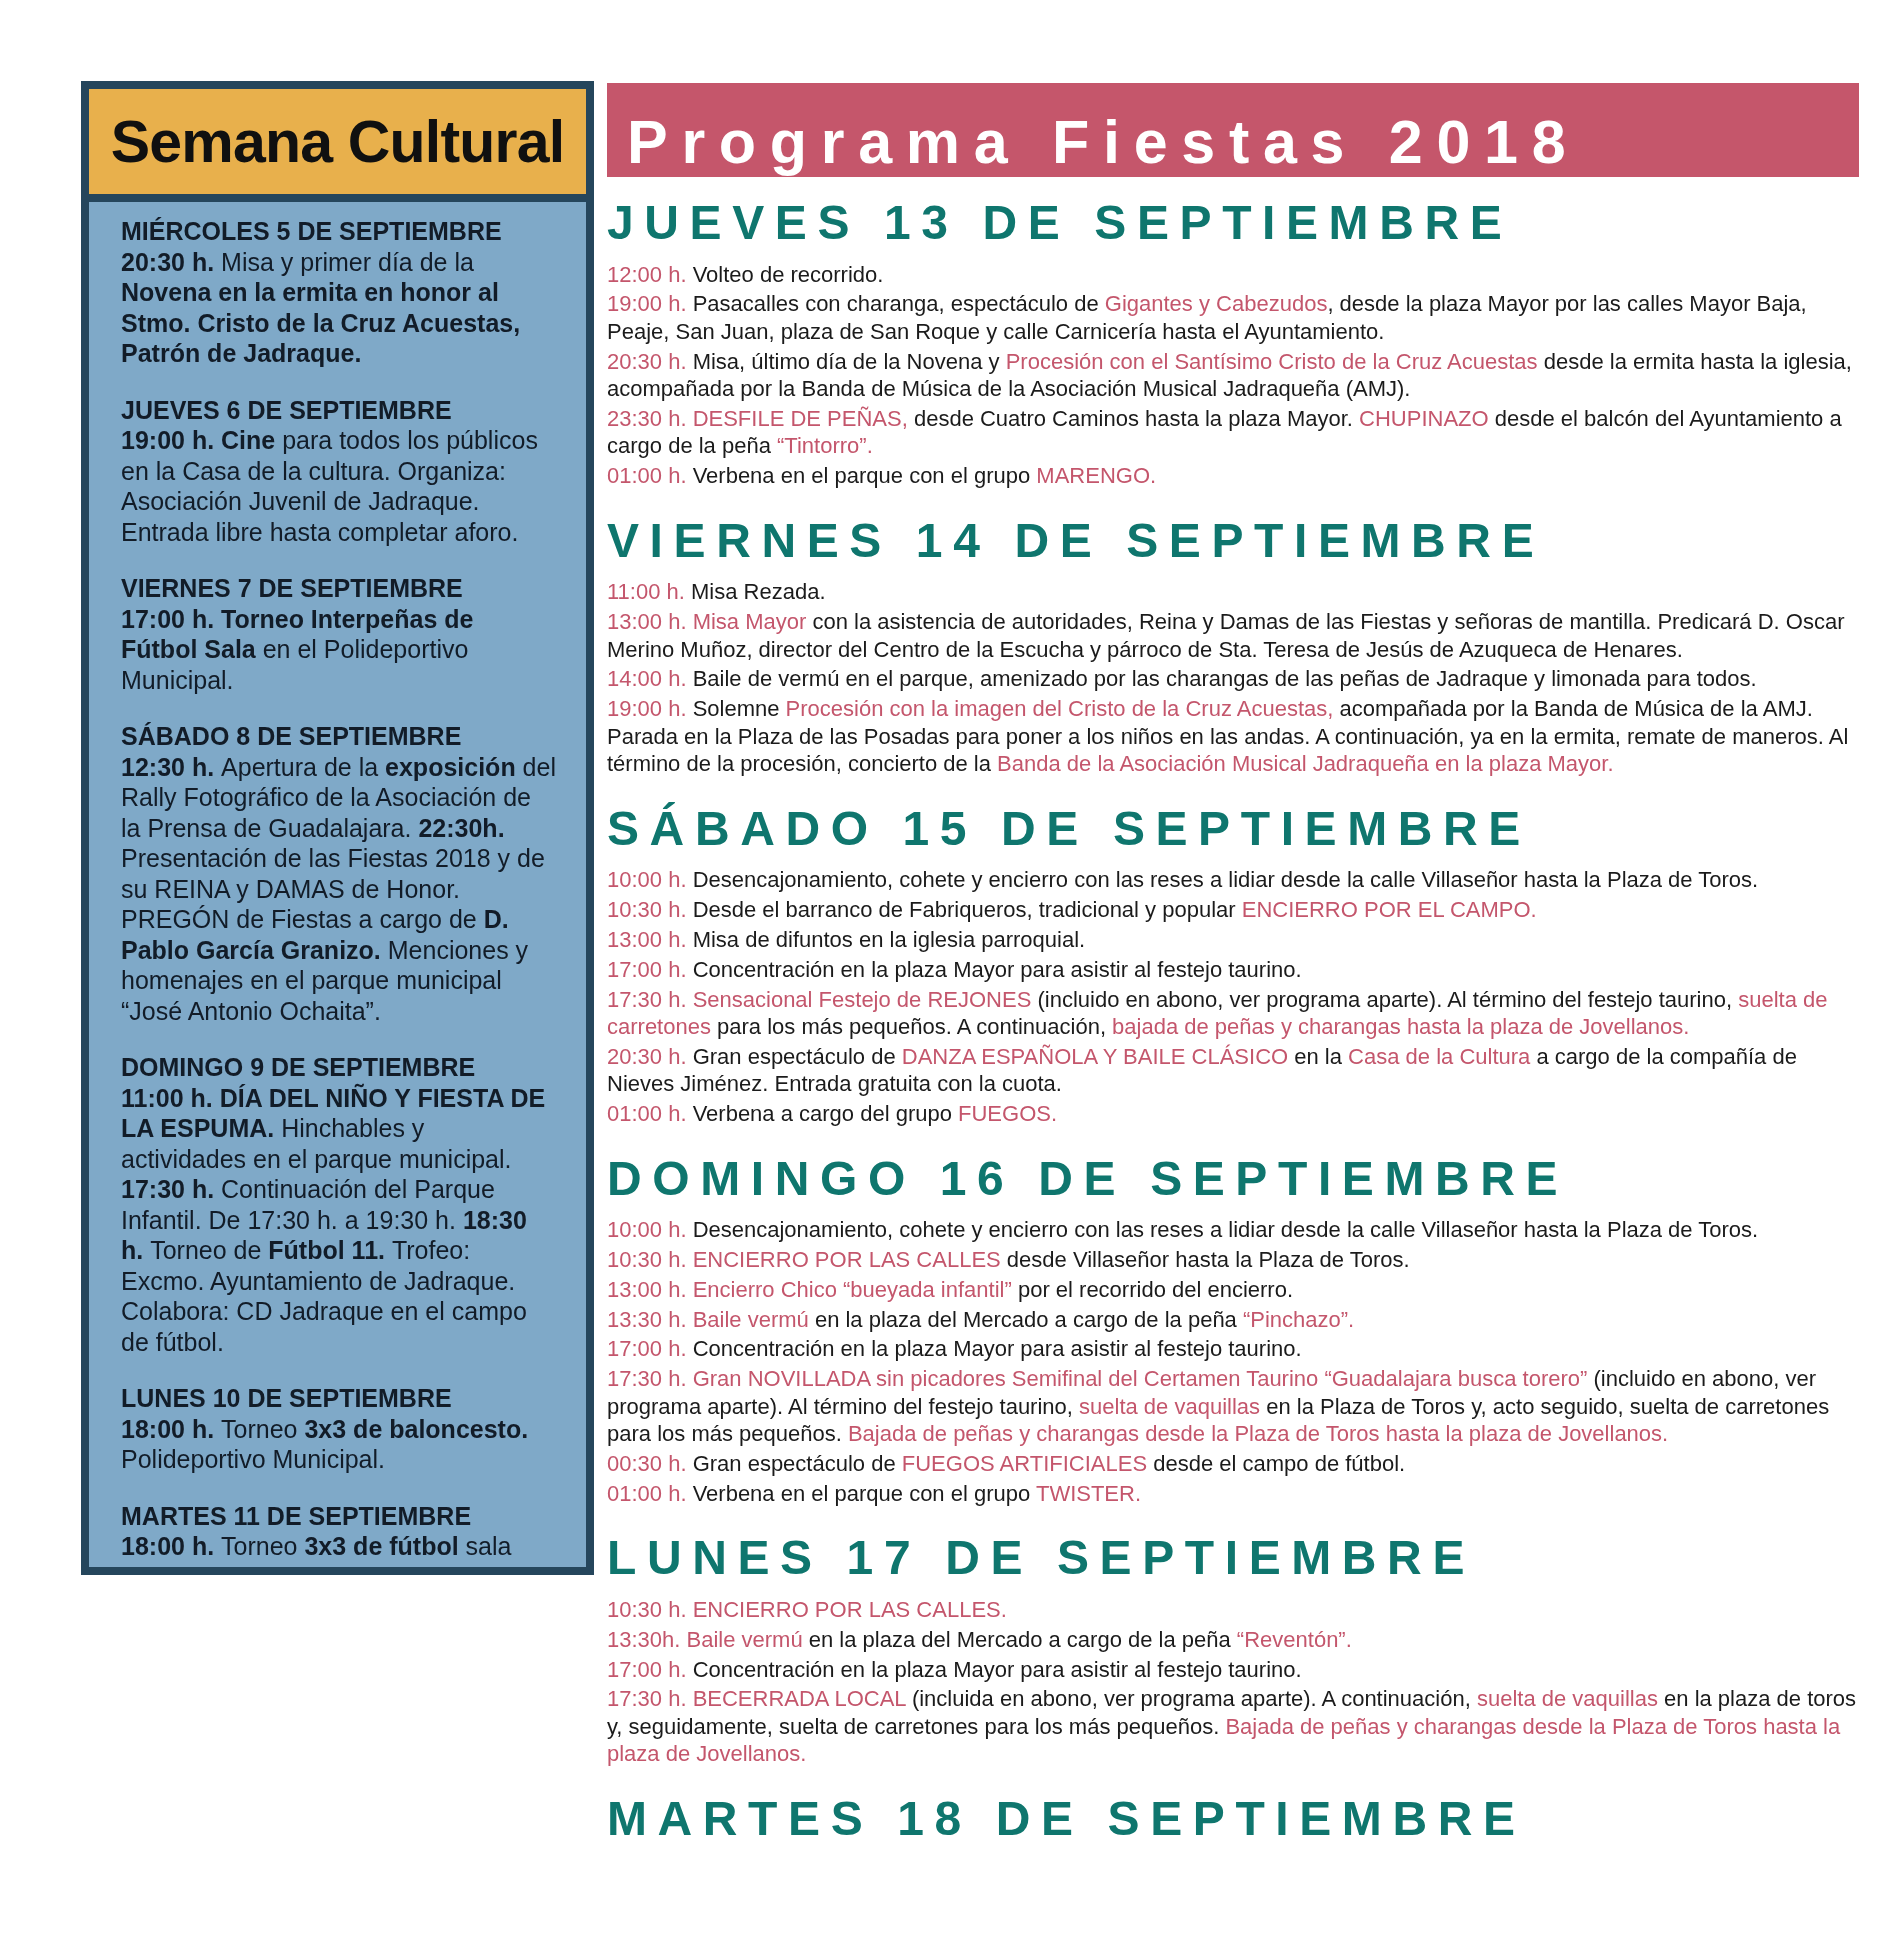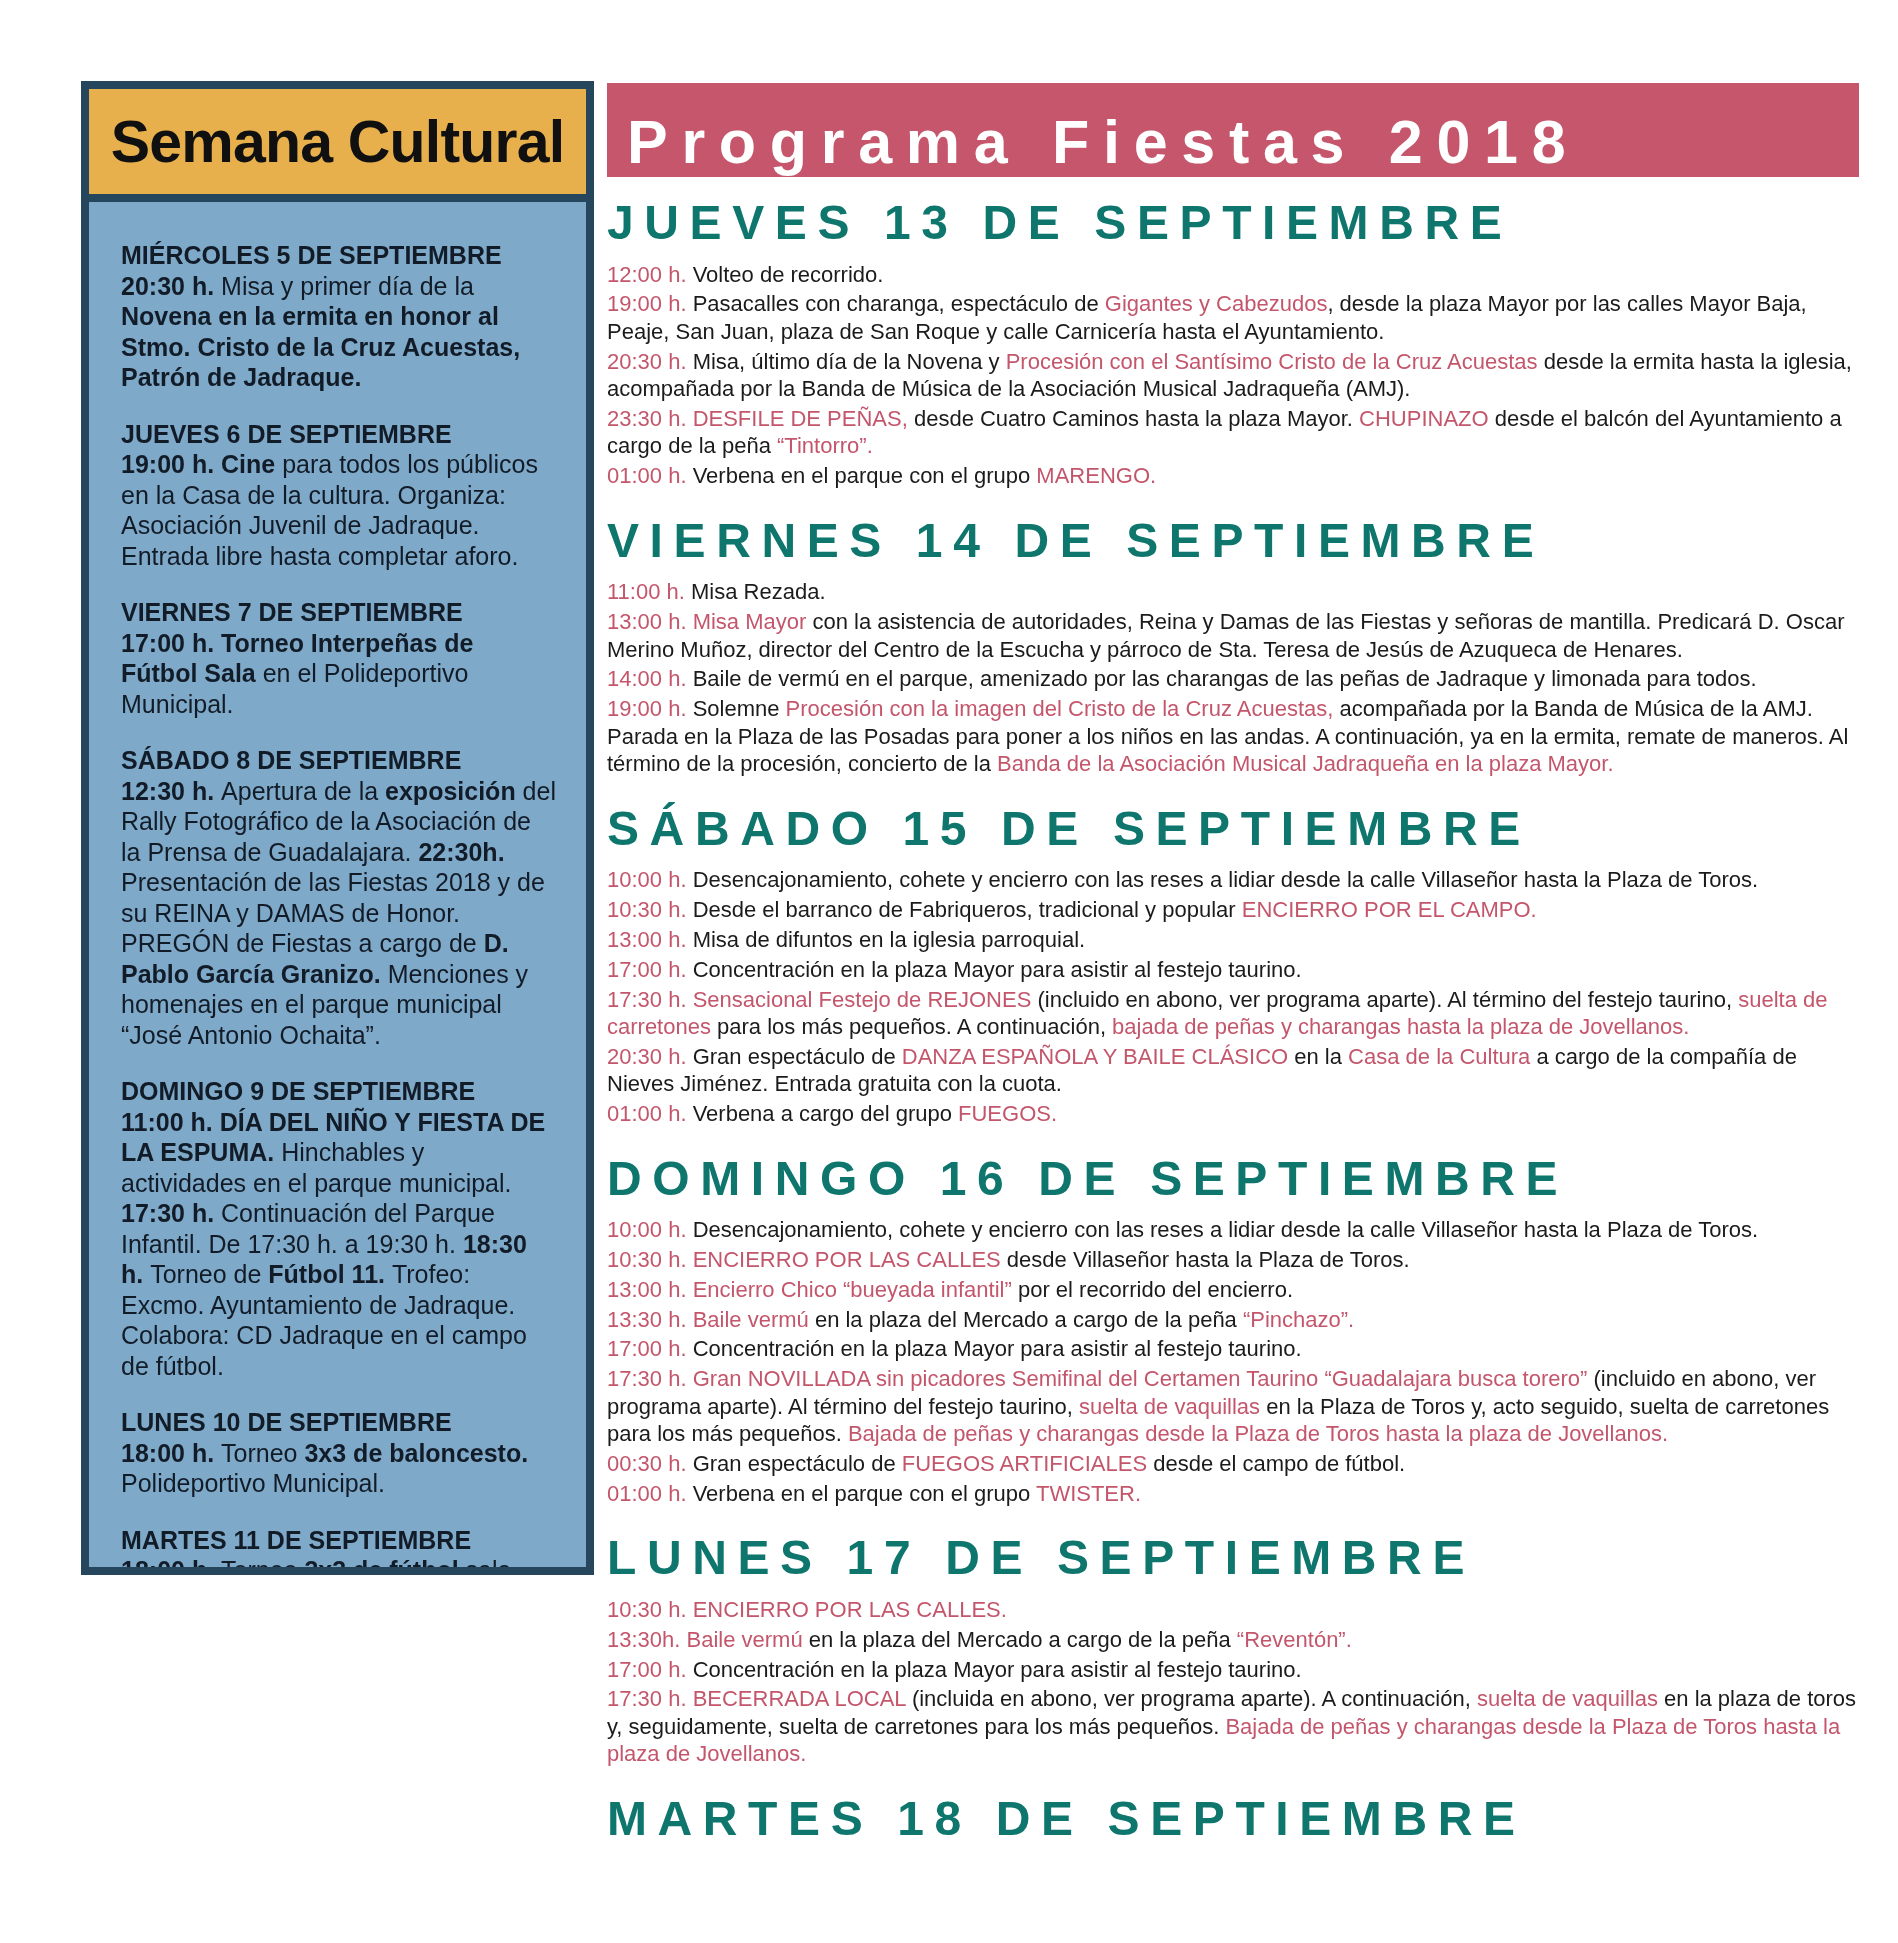--- a/index.html
+++ b/index.html
@@ -3,21 +3,21 @@
 <meta charset="utf-8">
 <style>
   html,body{margin:0;padding:0;background:#ffffff;width:1898px;height:1943px;overflow:hidden;
     font-family:"Liberation Sans","DejaVu Sans",sans-serif;}
   
   .sidebar{position:absolute;left:81px;top:81px;width:513px;height:1494px;
     box-sizing:border-box;border:8.3px solid #25465C;background:#7FA9C8;display:flex;flex-direction:column;}
   .sb-header{background:#E8B04C;border-bottom:8.3px solid #25465C;height:105px;flex:0 0 auto;
     display:flex;align-items:center;justify-content:center;}
   .sb-title{font-size:59px;font-weight:bold;letter-spacing:-0.8px;color:#101010;}
-  .sb-body{flex:1 1 auto;overflow:hidden;padding:38px 30px 15px 32px;color:#121C28;
+  .sb-body{flex:1 1 auto;overflow:hidden;padding:14px 30px 15px 32px;color:#121C28;
     font-size:25px;line-height:1.22;}
   .sb-entry{margin:0 0 26px 0;}
   .sb-heading{font-weight:bold;}
   .sb-text .b{font-weight:bold;}
   
   .main{position:absolute;left:607px;top:83px;width:1252px;}
   .banner{height:94px;background:#C5566B;display:flex;align-items:flex-end;padding-left:20px;}
   .banner-title{color:#ffffff;font-weight:bold;font-size:61px;letter-spacing:13.7px;white-space:nowrap;}
   .day-heading{color:#0f766e;font-weight:bold;font-size:48px;letter-spacing:10.6px;
     margin:23px 0 10.6px 0;white-space:nowrap;}

